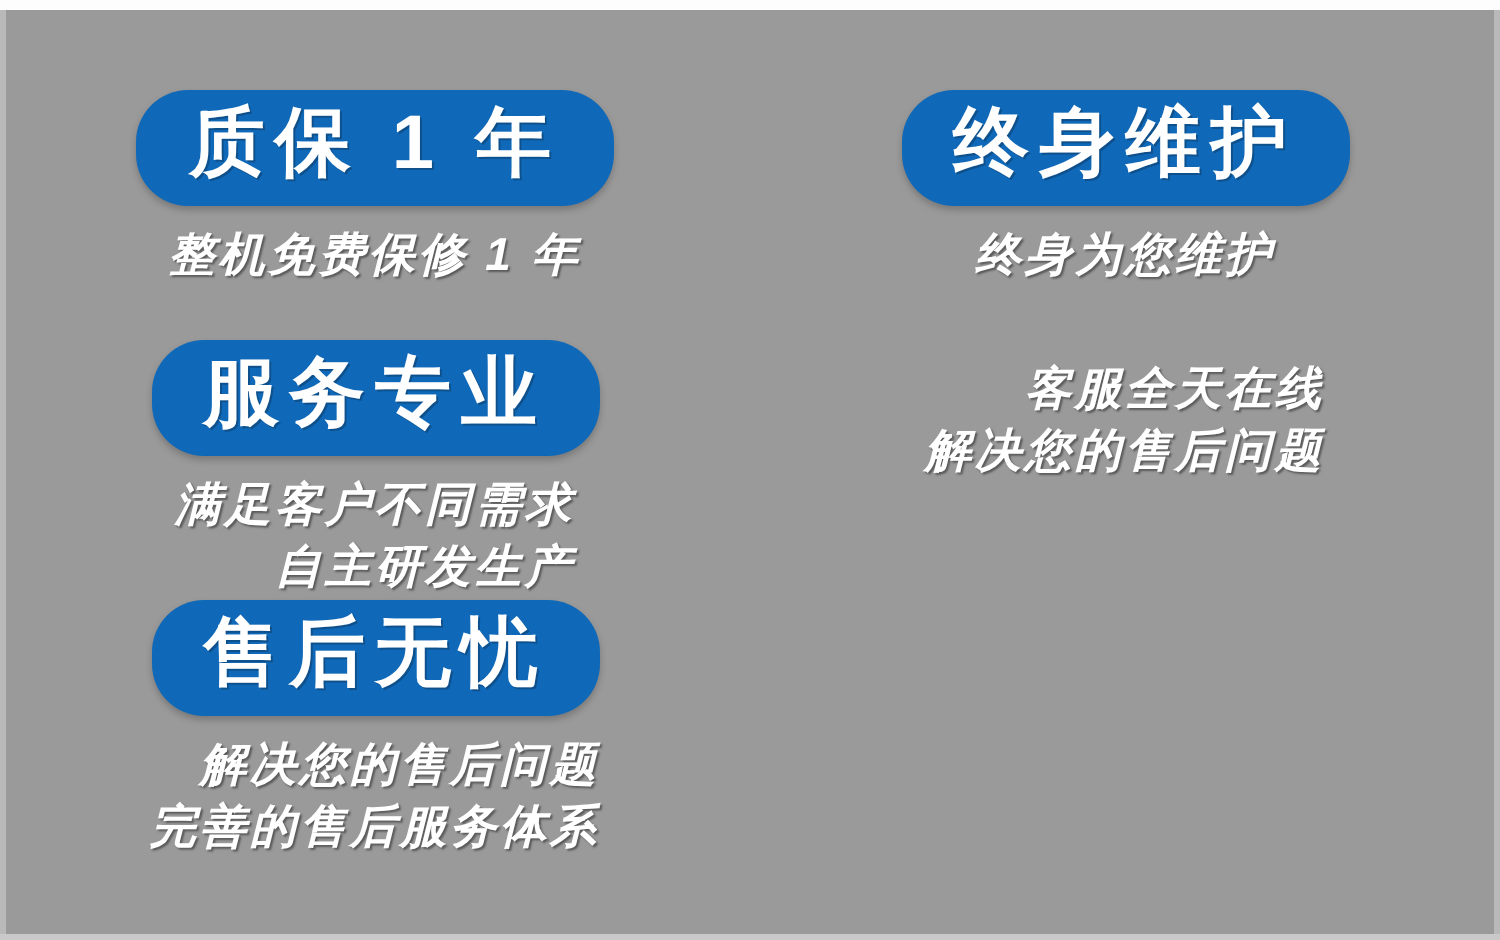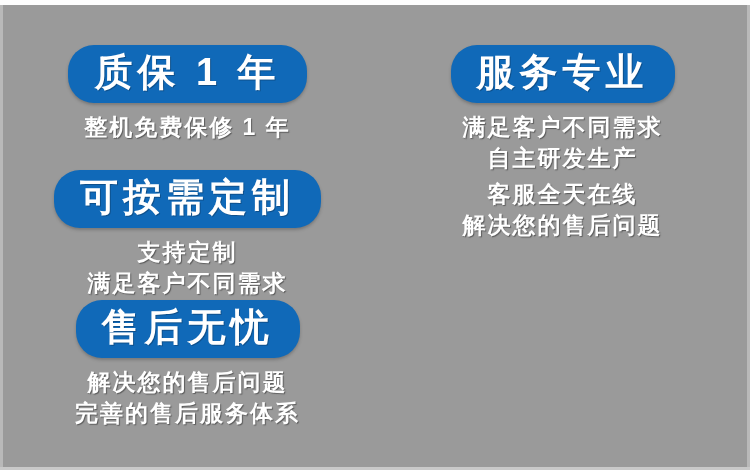--- a/index.html
+++ b/index.html
@@ -70,21 +70,22 @@
     letter-spacing: 5px;
     line-height: 44px;
     white-space: nowrap;
     text-shadow: 1px 1px 0 rgba(12,60,104,0.55);
   }
 
   .subtitles {
     margin-top: 9px;
     display: flex;
     flex-direction: column;
-    align-items: center;
+    align-items: flex-end;
+    font-style: italic;
   }
 
   .sub-line {
     color: #ffffff;
     font-size: 23px;
     font-weight: 700;
     letter-spacing: 2px;
     line-height: 31px;
     white-space: nowrap;
     text-shadow: 1px 1px 1px rgba(70,70,70,0.75);
@@ -104,40 +105,39 @@
 
     <div class="cell">
       <div class="pill">
         <span class="pill-text">质保 1 年</span>
       </div>
       <div class="subtitles">
         <span class="sub-line">整机免费保修 1 年</span>
       </div>
     </div>
 
+    <div class="cell">
+      <div class="pill">
+        <span class="pill-text">终身维护</span>
+      </div>
+      <div class="subtitles">
+        <span class="sub-line">终身为您维护</span>
+      </div>
+    </div>
 
     <div class="cell">
       <div class="pill">
         <span class="pill-text">服务专业</span>
       </div>
       <div class="subtitles">
         <span class="sub-line">满足客户不同需求</span>
         <span class="sub-line">自主研发生产</span>
       </div>
     </div>
 
-    <div class="cell">
-      <div class="pill">
-        <span class="pill-text">可按需定制</span>
-      </div>
-      <div class="subtitles">
-        <span class="sub-line">支持定制</span>
-        <span class="sub-line">满足客户不同需求</span>
-      </div>
-    </div>
 
     <div class="cell">
       <div class="subtitles">
         <span class="sub-line">客服全天在线</span>
         <span class="sub-line">解决您的售后问题</span>
       </div>
     </div>
 
     <div class="cell">
       <div class="pill">

